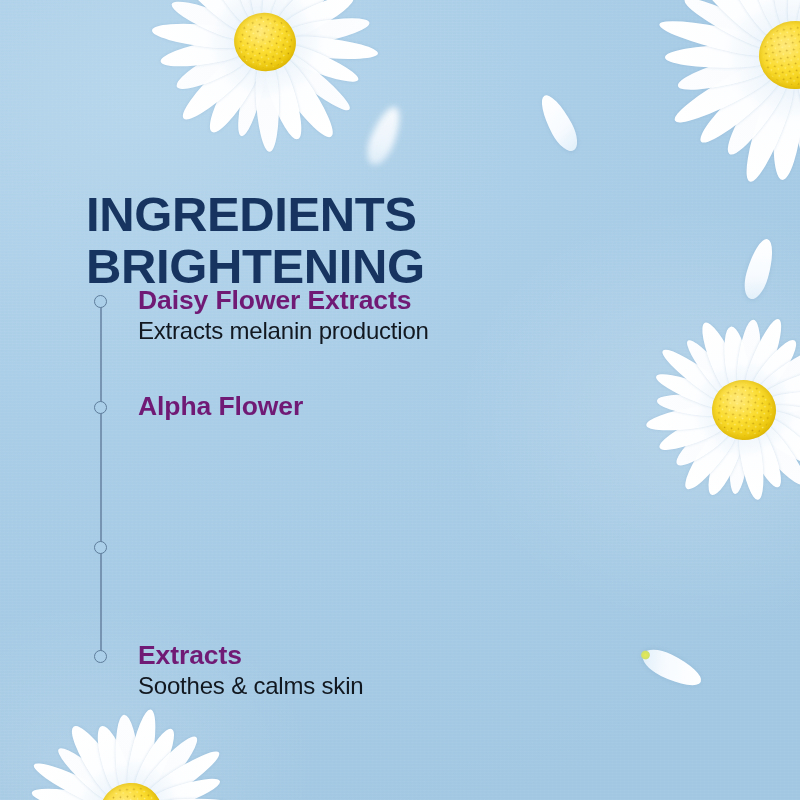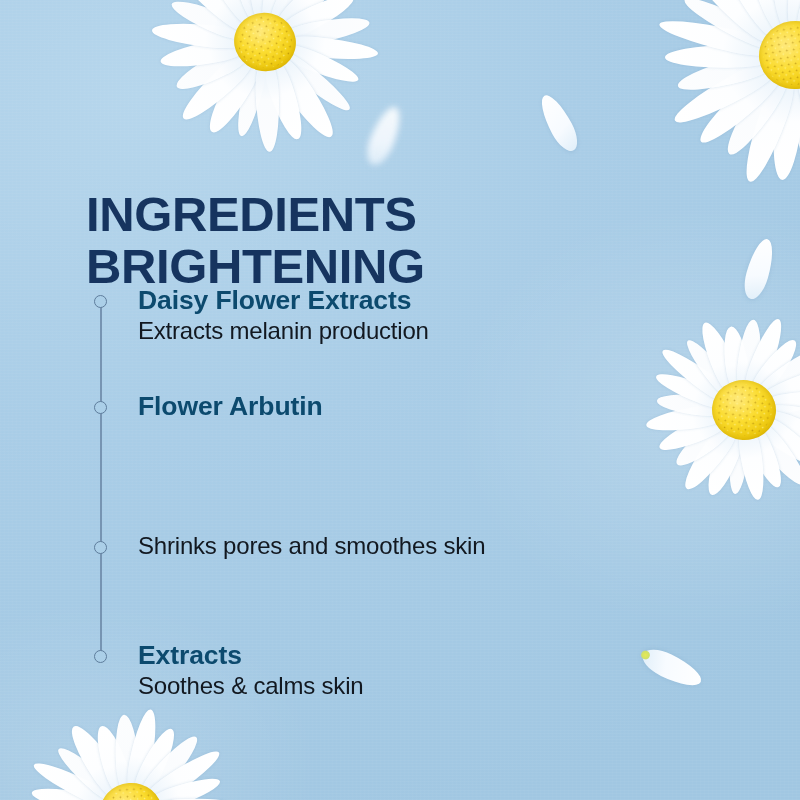--- a/index.html
+++ b/index.html
@@ -153,21 +153,21 @@
   }
 
   .items {
     position: absolute;
     left: 138px;
     top: 286px;
     width: 520px;
   }
   .item { position: absolute; left: 0; }
   .item-title {
-    color: #0c4a6e;
+    color: #701a75;
     font-weight: 700;
     font-size: 26.5px;
     line-height: 1.12;
     letter-spacing: -0.1px;
     margin: 0 0 1px 0;
   }
   .item-desc {
     color: #121820;
     font-weight: 400;
     font-size: 24px;
@@ -313,25 +313,24 @@
     </div>
 
     <div class="items">
 
       <div class="item" style="top:0px;">
         <p class="item-title">Daisy Flower Extracts</p>
         <p class="item-desc">Extracts melanin production</p>
       </div>
 
       <div class="item" style="top:106px;">
-        <p class="item-title">Flower Arbutin</p>
+        <p class="item-title">Alpha Flower</p>
       </div>
 
       <div class="item" style="top:246px;">
-        <p class="item-desc">Shrinks pores and smoothes skin</p>
       </div>
 
       <div class="item" style="top:355px;">
         <p class="item-title">Extracts</p>
         <p class="item-desc">Soothes &amp; calms skin</p>
       </div>
 
     </div>
   </div>
 </div>

